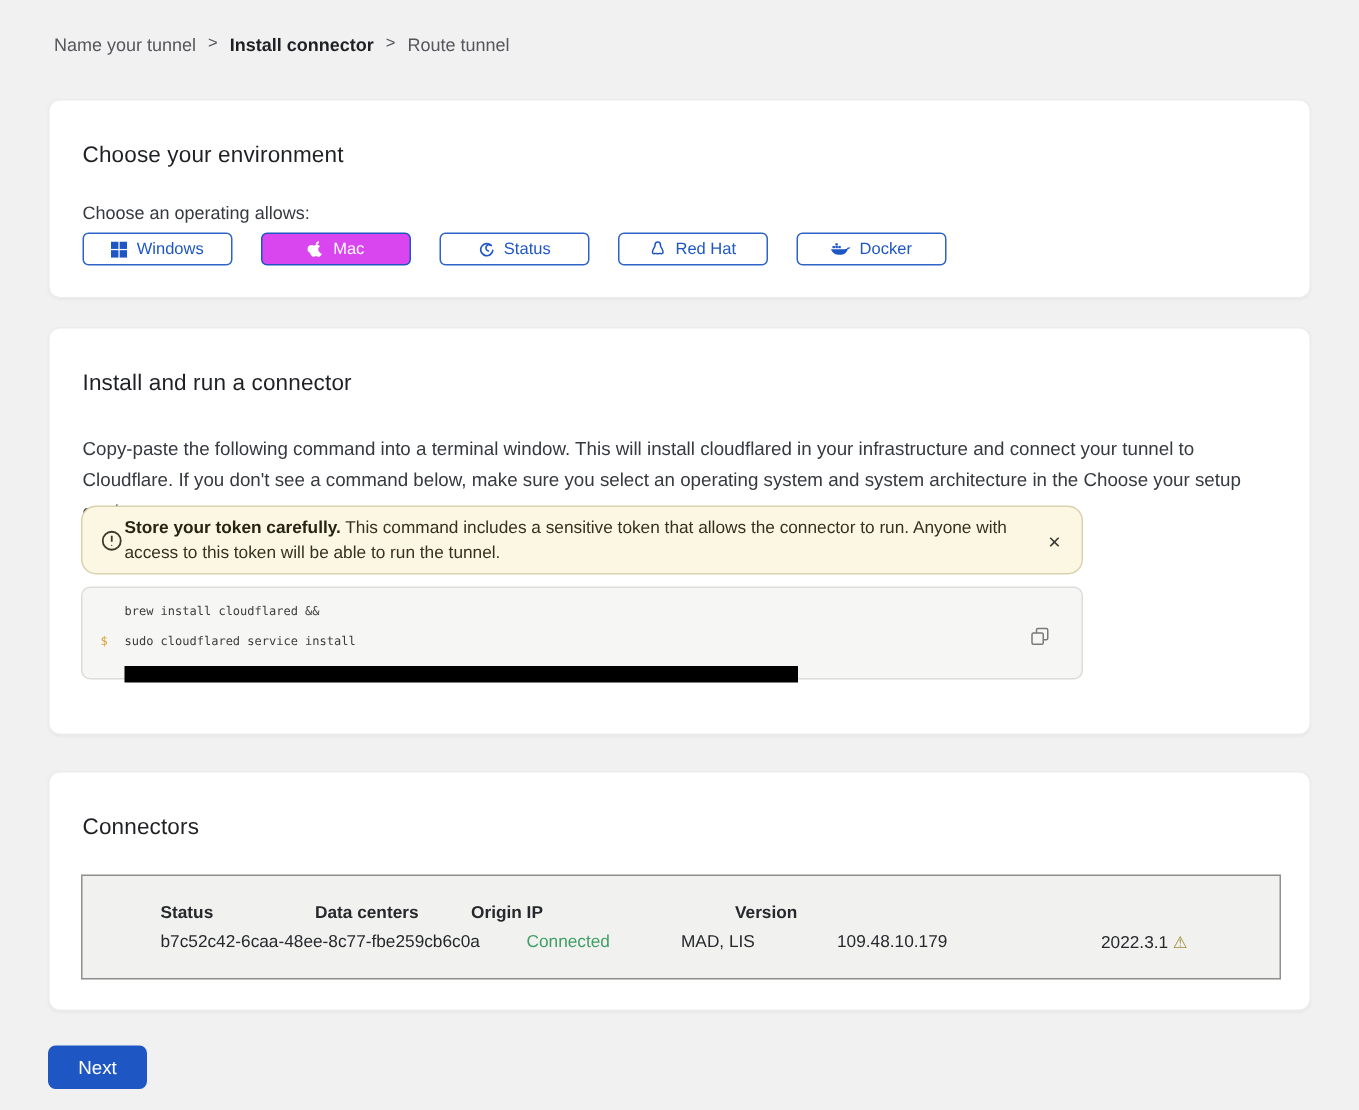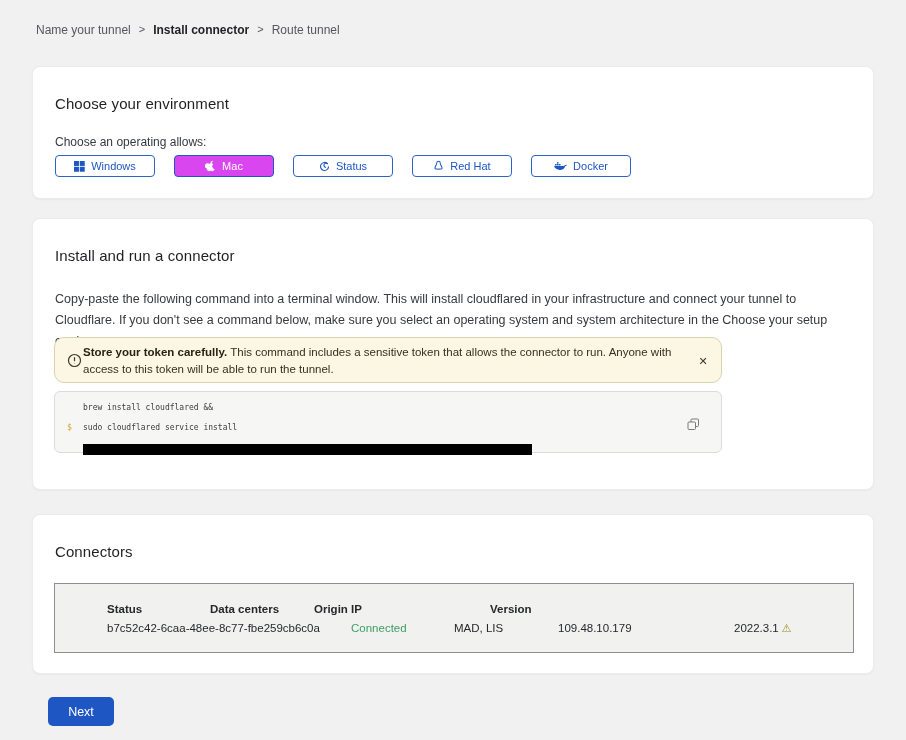--- a/index.html
+++ b/index.html
@@ -96,21 +96,21 @@
   .t-cell.c0 { width: 244px; }
   .t-cell.c1 { width: 103px; }
   .t-cell.c2 { width: 104px; }
   .t-cell.c3 { width: 176px; }
   .t-cell.c4 { flex: 1; }
   .status-connected { color: #3F9E64; }
   .version-warning-icon { color: #A08C33; font-size: 11px; margin-left: 3px; font-family: "DejaVu Sans", sans-serif; }
 
   
   .next-btn {
-    position: absolute; left: 48px; top: 697px; width: 66px; height: 29px;
+    position: absolute; left: 32px; top: 697px; width: 66px; height: 29px;
     background: #1E56C4; color: #fff; border: none; border-radius: 5px;
     font-size: 12.5px; font-family: "Liberation Sans", sans-serif; cursor: pointer;
   }
 </style>
 </head>
 <body>
 
 <nav class="breadcrumb">
   <span class="crumb">Name your tunnel</span>
   <span class="sep">&gt;</span>

